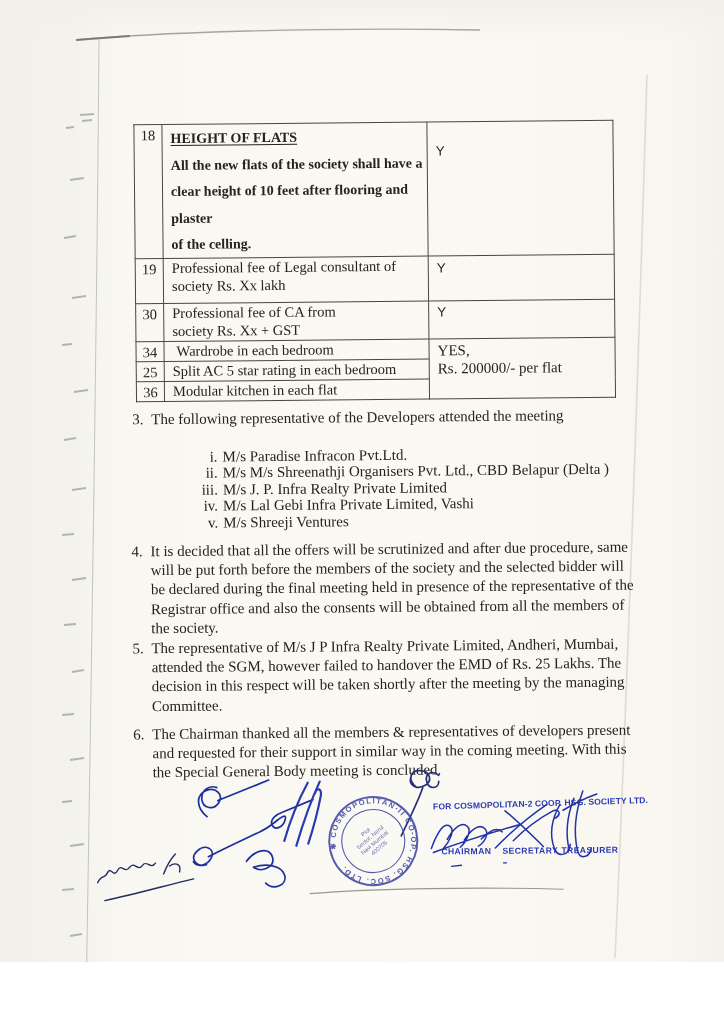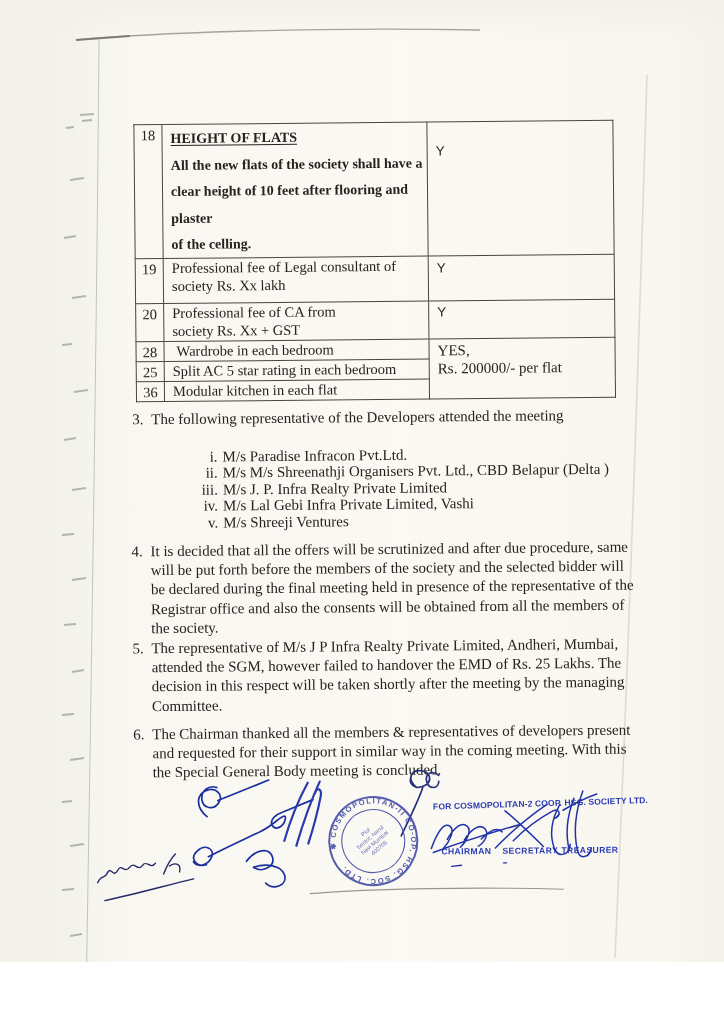--- a/index.html
+++ b/index.html
@@ -105,31 +105,31 @@
         <td class="num">19</td>
         <td>
           <div>Professional fee of Legal consultant of</div>
           <div>society Rs. Xx lakh</div>
         </td>
         <td>
               <div class="val-y" style="padding-top:3px;">Y</div>
             </td>
       </tr>
       <tr style="height:38px;">
-        <td class="num">20</td>
+        <td class="num">30</td>
         <td>
           <div>Professional fee of CA from</div>
           <div>society Rs. Xx + GST</div>
         </td>
         <td>
               <div class="val-y" style="padding-top:2px;">Y</div>
             </td>
       </tr>
       <tr style="height:18px;">
-        <td class="num tight">28</td>
+        <td class="num tight">34</td>
         <td class="tight" style="padding-left:12px;">Wardrobe in each bedroom</td>
         <td rowspan="3">
           <div class="merged-val">YES,</div>
           <div class="merged-val" style="padding-top:0;">Rs. 200000/- per flat</div>
         </td>
       </tr>
       <tr style="height:18px;">
         <td class="num tight">25</td>
         <td class="tight">Split AC 5 star rating in each bedroom</td>
       </tr>

